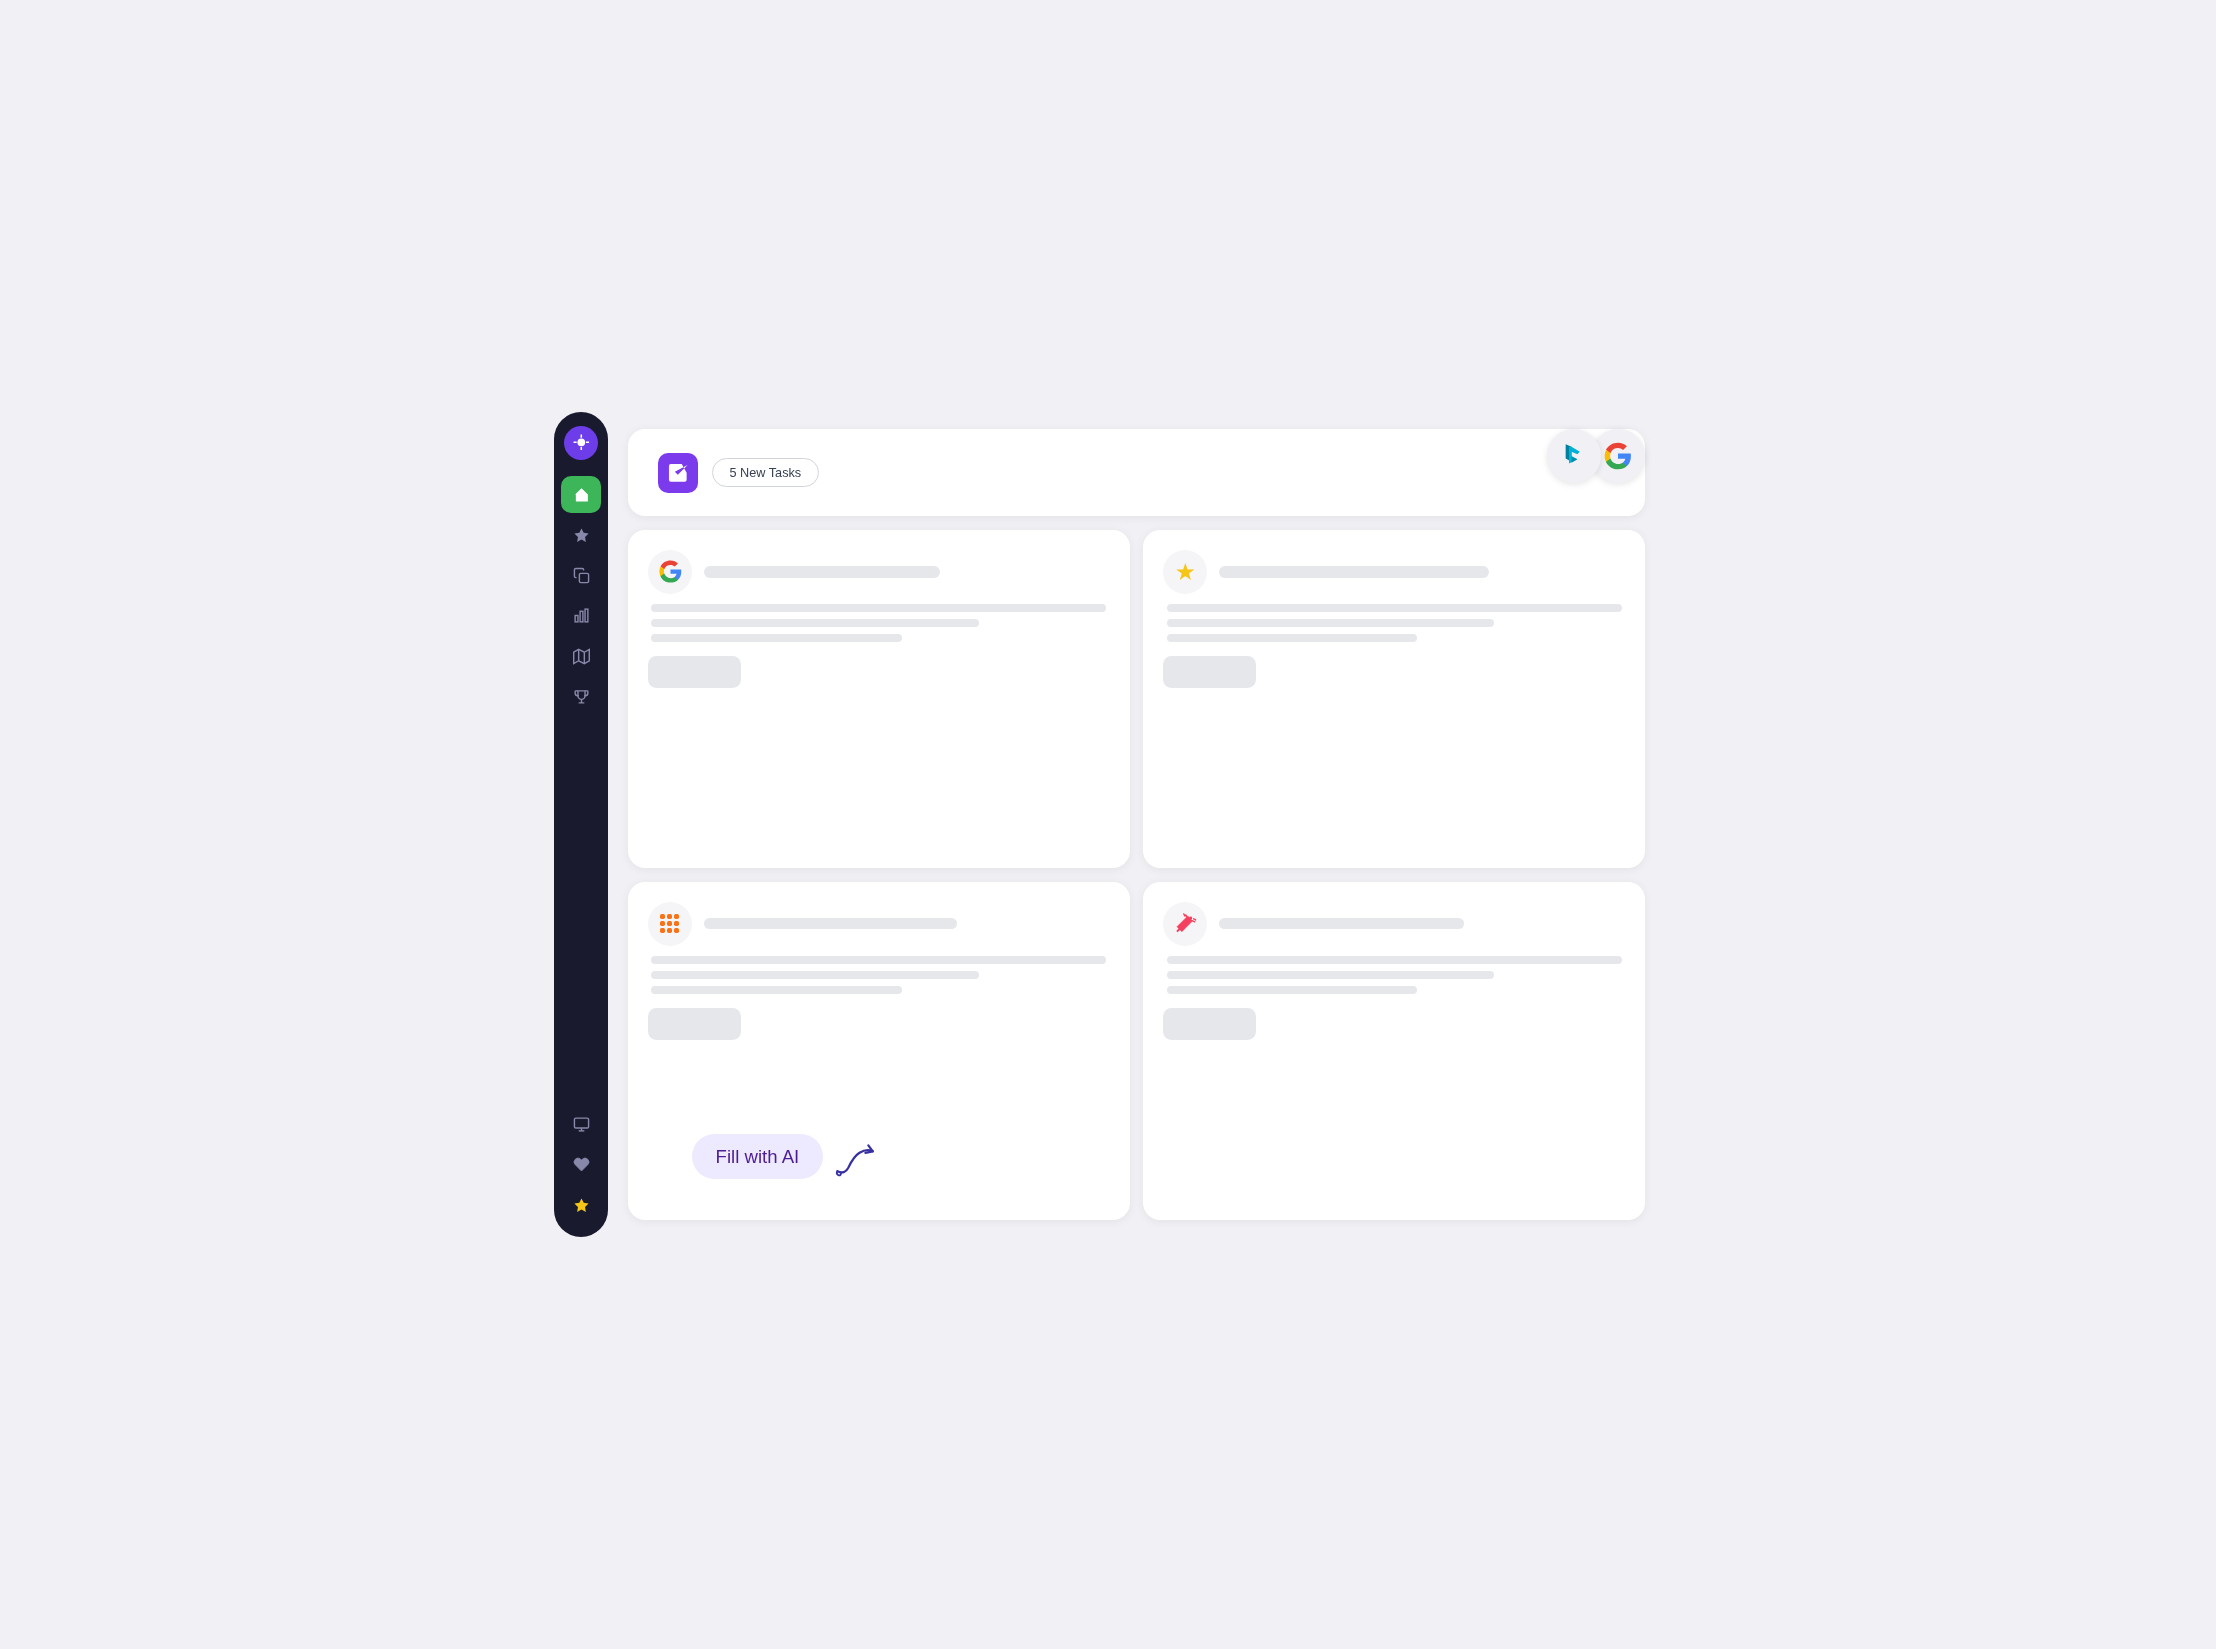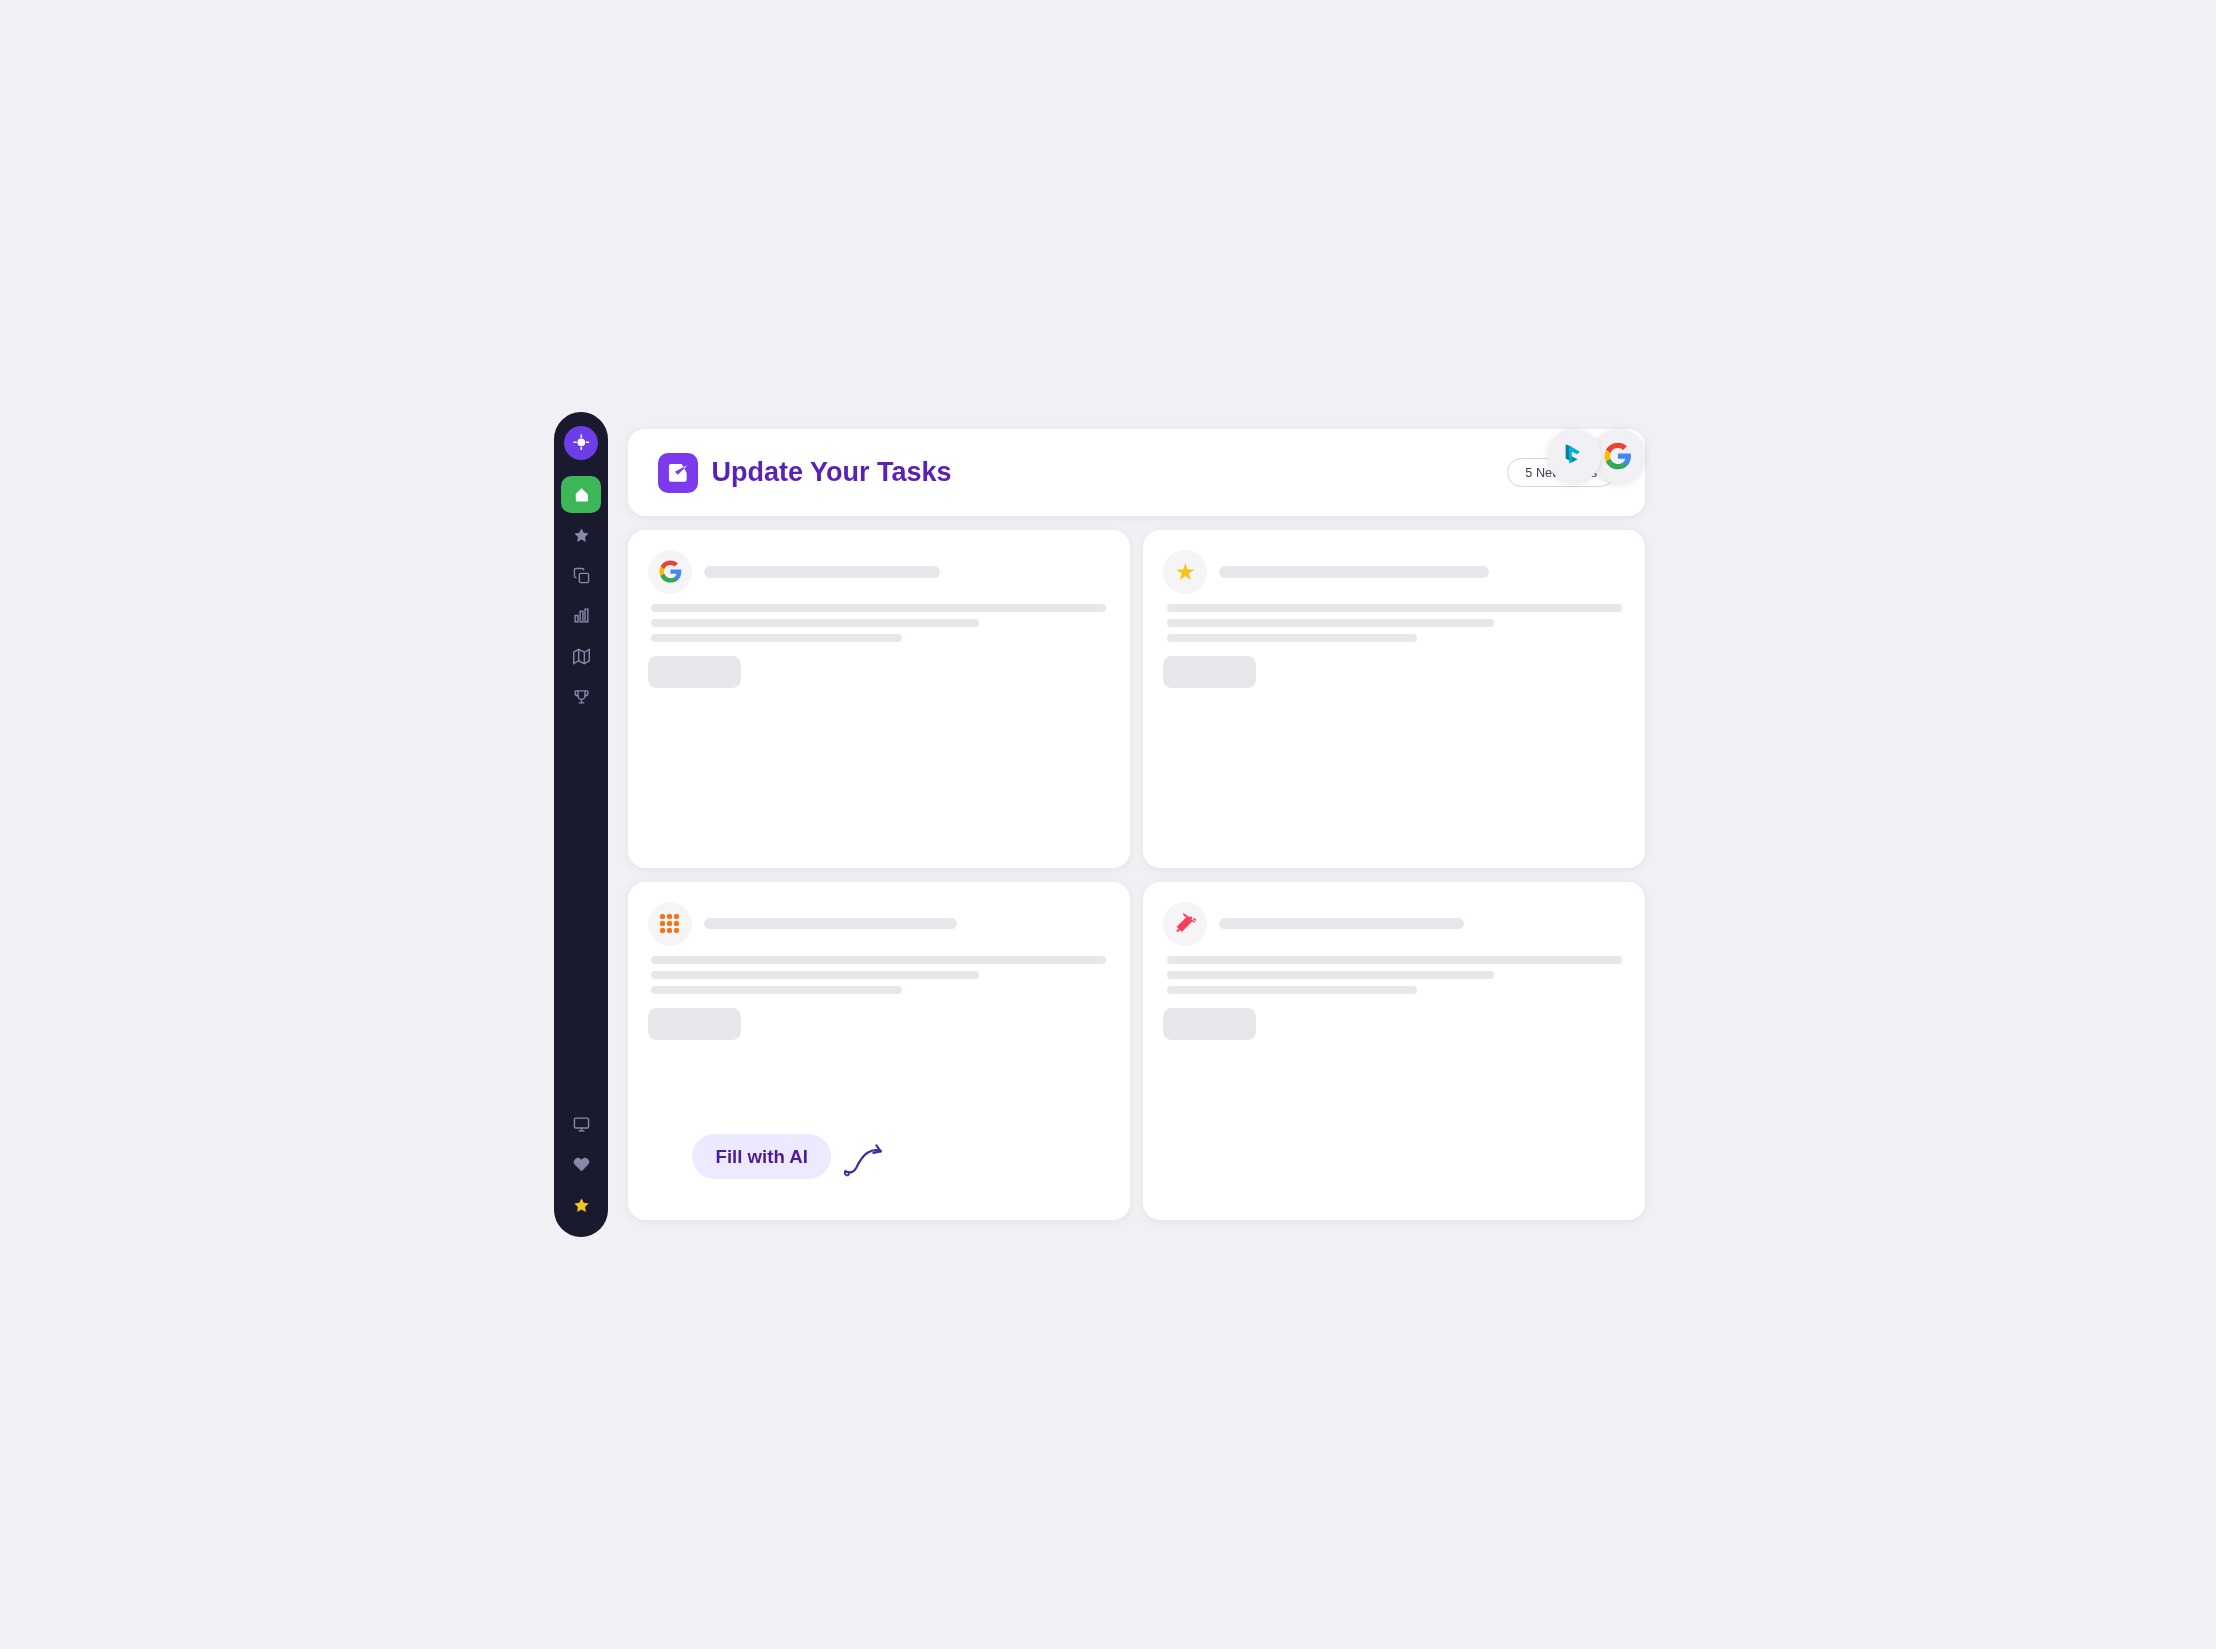--- a/index.html
+++ b/index.html
@@ -256,21 +256,21 @@
       display: flex;
       align-items: center;
       gap: 6.7px;
     }
 
     .fill-ai-btn {
       background: #ede9fe;
       border-radius: 42px;
       padding: 11.8px 23.6px;
       font-size: 18.6px;
-      font-weight: 700;
+      font-weight: 400;
       color: #4c1d95;
       cursor: pointer;
       border: none;
       display: flex;
       align-items: center;
       gap: 6.7px;
     }
 
     .arrow-svg {
       width: 59px;
@@ -400,21 +400,20 @@
         </svg>
       </div>
     </div>
 
     <div class="header-card">
       <div class="header-icon">
         <svg width="23.6" height="23.6" viewBox="0 0 24 24" fill="white">
           <path d="M9 11l3 3L22 4M21 12v7a2 2 0 01-2 2H5a2 2 0 01-2-2V5a2 2 0 012-2h11"></path>
         </svg>
       </div>
-      <h1 class="header-title">Update Your Tasks</h1>
       <div class="tasks-badge">5 New Tasks</div>
     </div>
 
     <div class="tasks-grid">
 
       <div class="task-card">
         <div class="task-card-header">
           <div class="task-icon-circle">
             <svg width="25" height="25" viewBox="0 0 36 36">
               <path d="M33.5 18.3c0-1.1-.1-2.2-.3-3.3H18v6.3h8.7c-.4 2-1.5 3.7-3.2 4.8v4h5.2c3-2.8 4.8-6.9 4.8-11.8z" fill="#4285F4"></path>

